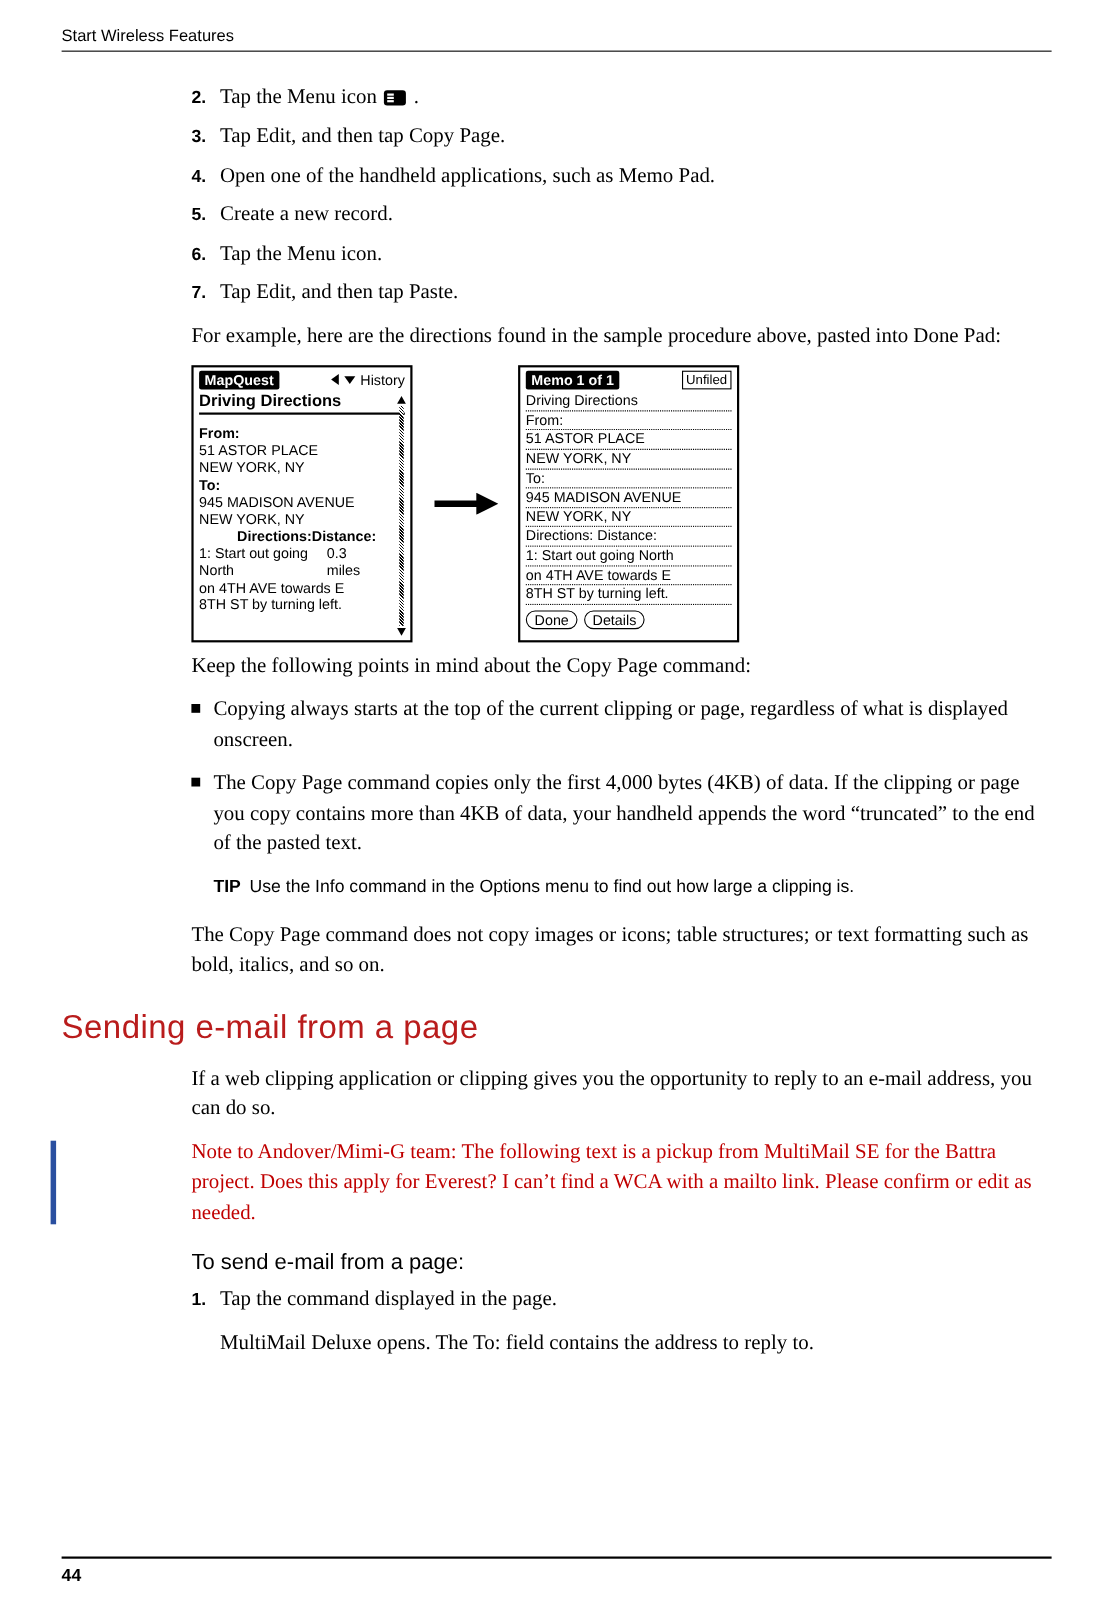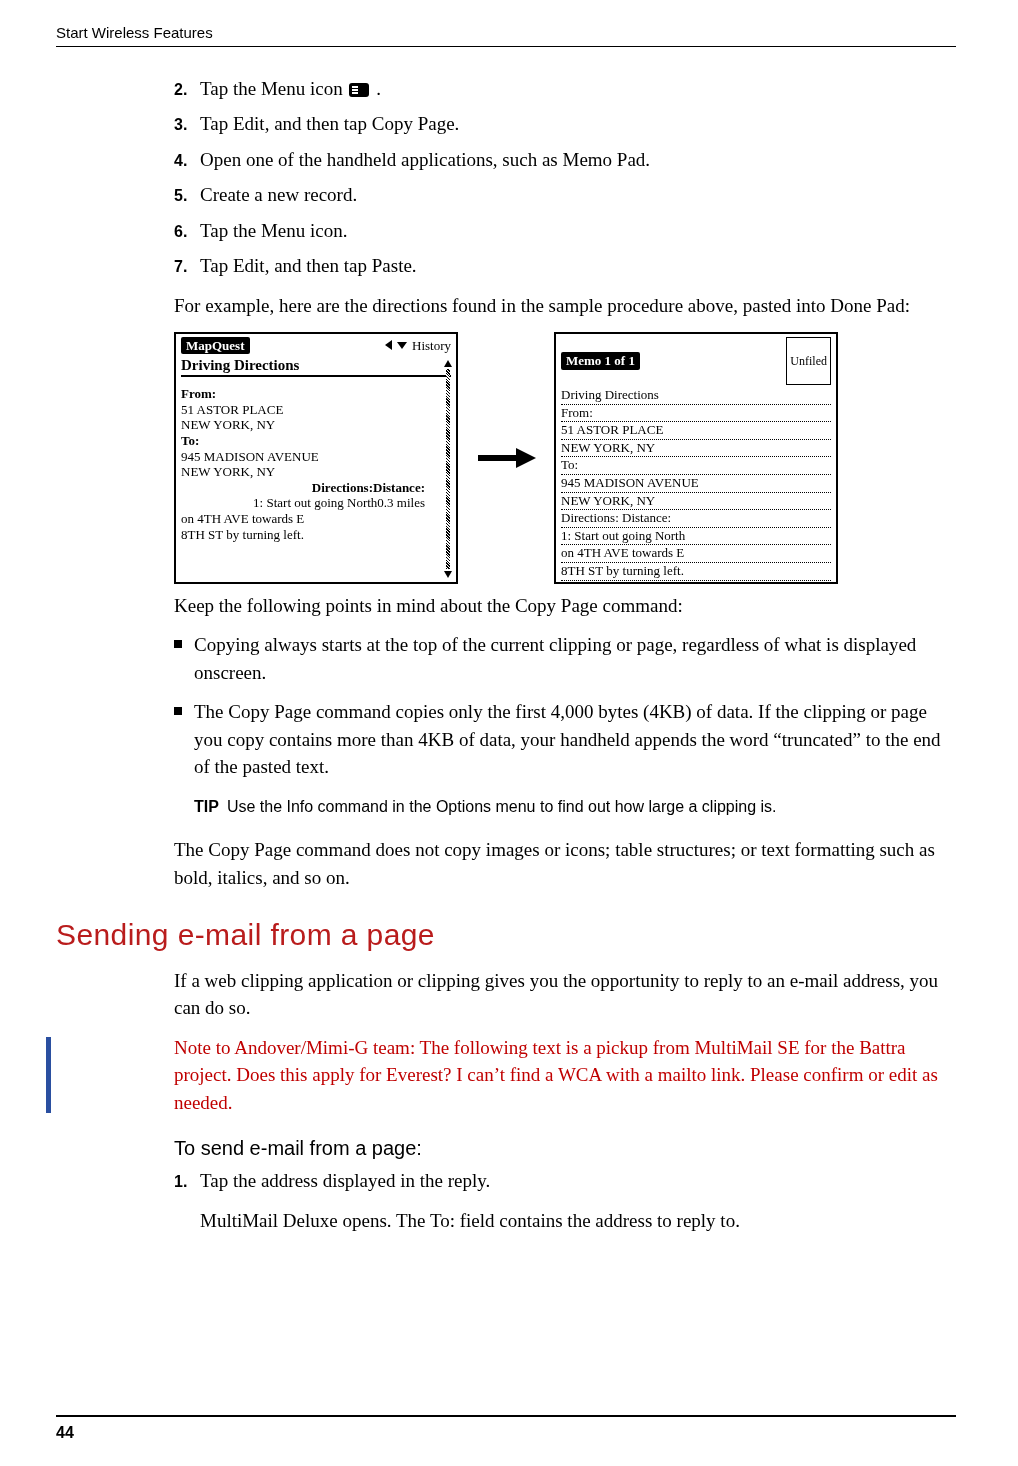--- a/index.html
+++ b/index.html
@@ -66,23 +66,23 @@
     margin-bottom: 12px;
   }
   .figure-row {
     display: flex;
     align-items: center;
     gap: 18px;
     margin-bottom: 8px;
   }
   .pda {
     border: 2px solid #000;
-    width: 284px;
+    width: 201px;
     height: 252px;
-    font-family: Liberation Serif, serif;
+    font-family: Liberation Sans, sans-serif;
     font-size: 13px;
     line-height: 1.2;
     padding: 3px 5px 3px 5px;
     position: relative;
     overflow: hidden;
   }
   .pda-titlebar {
     display: flex;
     align-items: center;
     justify-content: space-between;
@@ -153,21 +153,21 @@
   .pda .row-flex { display: flex; justify-content: flex-end; padding-right: 14px; }
   .pda .body { padding-right: 12px; }
   .memo-line {
     border-bottom: 1px dotted #000;
     padding: 0 0 1px 0;
     margin: 0;
     font-size: 13px;
   }
   .memo-unfiled {
     border: 1px solid #000;
-    padding: 16px 3px;
+    padding: 0 3px;
     font-size: 12px;
   }
   .pda-buttons {
     margin-top: 5px;
   }
   .pda-btn {
     border: 1px solid #000;
     border-radius: 9px;
     padding: 0 7px;
     font-size: 13px;
@@ -384,21 +384,21 @@
   <p class="para revnote">
     <span class="revbar"></span>
     <span>Note to Andover/Mimi-G team: The following text is a pickup from MultiMail SE for the Battra project. Does this apply for Everest? I can’t find a WCA with a mailto link. Please confirm or edit as needed.</span>
   </p>
 
   <h3 class="sub">To send e-mail from a page:</h3>
 
   <ol class="num-list">
     <li>
       <span class="num">1.</span>
-      <span>Tap the address displayed in the reply.</span>
+      <span>Tap the command displayed in the page.</span>
     </li>
   </ol>
   <p class="para" style="margin-left:26px">MultiMail Deluxe opens. The To: field contains the address to reply to.</p>
 
 </div>
 
 <div class="footer">
   <hr class="footer-rule">
   <div class="footer-num">44</div>
 </div>

